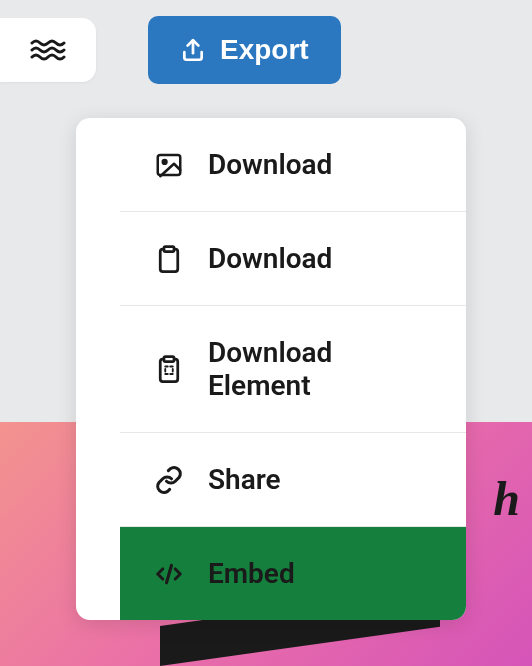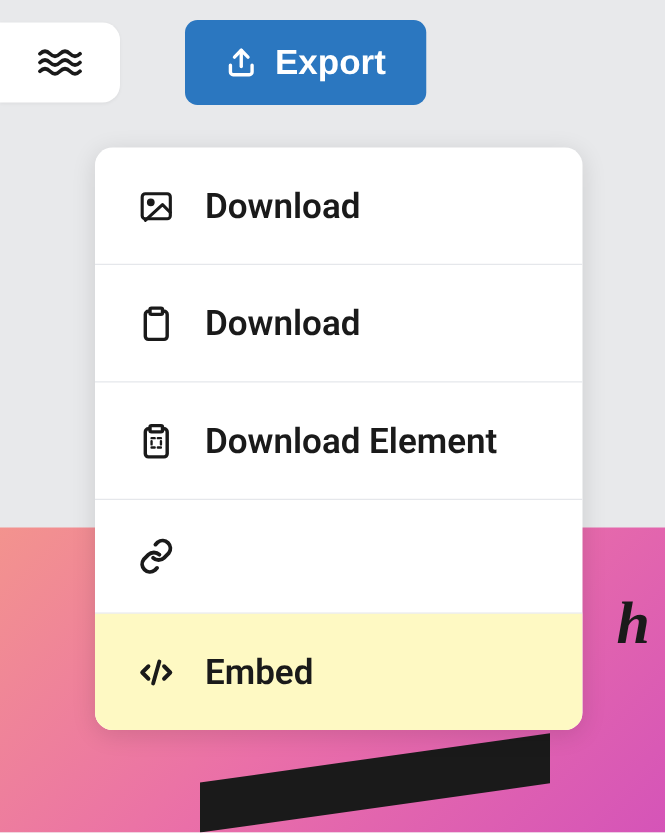--- a/index.html
+++ b/index.html
@@ -66,26 +66,27 @@
     .menu-item {
       display: flex;
       align-items: center;
       gap: 24px;
       padding: 30px 34px;
       cursor: pointer;
       font-size: 28px;
       font-weight: 600;
       color: #1a1a1a;
       border-bottom: 1px solid #e5e7eb;
+      margin-left: 44px;
     }
     .menu-item:last-child {
       border-bottom: none;
     }
     .menu-item.highlighted {
-      background: #fef9c3;
+      background: #15803d;
       text-align: right;
     }
     .menu-icon {
       width: 30px;
       height: 30px;
       flex-shrink: 0;
     }
     .background-image {
       position: absolute;
       top: 422px;
@@ -164,20 +165,21 @@
       <rect x="8" y="2" width="8" height="4" rx="1" fill="white"></rect>
       <rect x="9" y="10" width="6" height="6" stroke-dasharray="2 2" stroke-width="1.5"></rect>
     </svg>
     <span>Download Element</span>
   </div>
   <div class="menu-item">
     <svg class="menu-icon" viewBox="0 0 24 24" fill="none" stroke="#1a1a1a" stroke-width="2.5" stroke-linecap="round" stroke-linejoin="round">
       <path d="M10 13a5 5 0 0 0 7 0l3-3a5 5 0 0 0-7-7l-1.5 1.5"></path>
       <path d="M14 11a5 5 0 0 0-7 0l-3 3a5 5 0 0 0 7 7l1.5-1.5"></path>
     </svg>
+    <span>Share</span>
   </div>
   <div class="menu-item highlighted">
     <svg class="menu-icon" viewBox="0 0 24 24" fill="none" stroke="#1a1a1a" stroke-width="2.5" stroke-linecap="round" stroke-linejoin="round">
       <polyline points="7 8 3 12 7 16"></polyline>
       <polyline points="17 8 21 12 17 16"></polyline>
       <line x1="14" y1="5" x2="10" y2="19"></line>
     </svg>
     <span>Embed</span>
   </div>
 </div>

